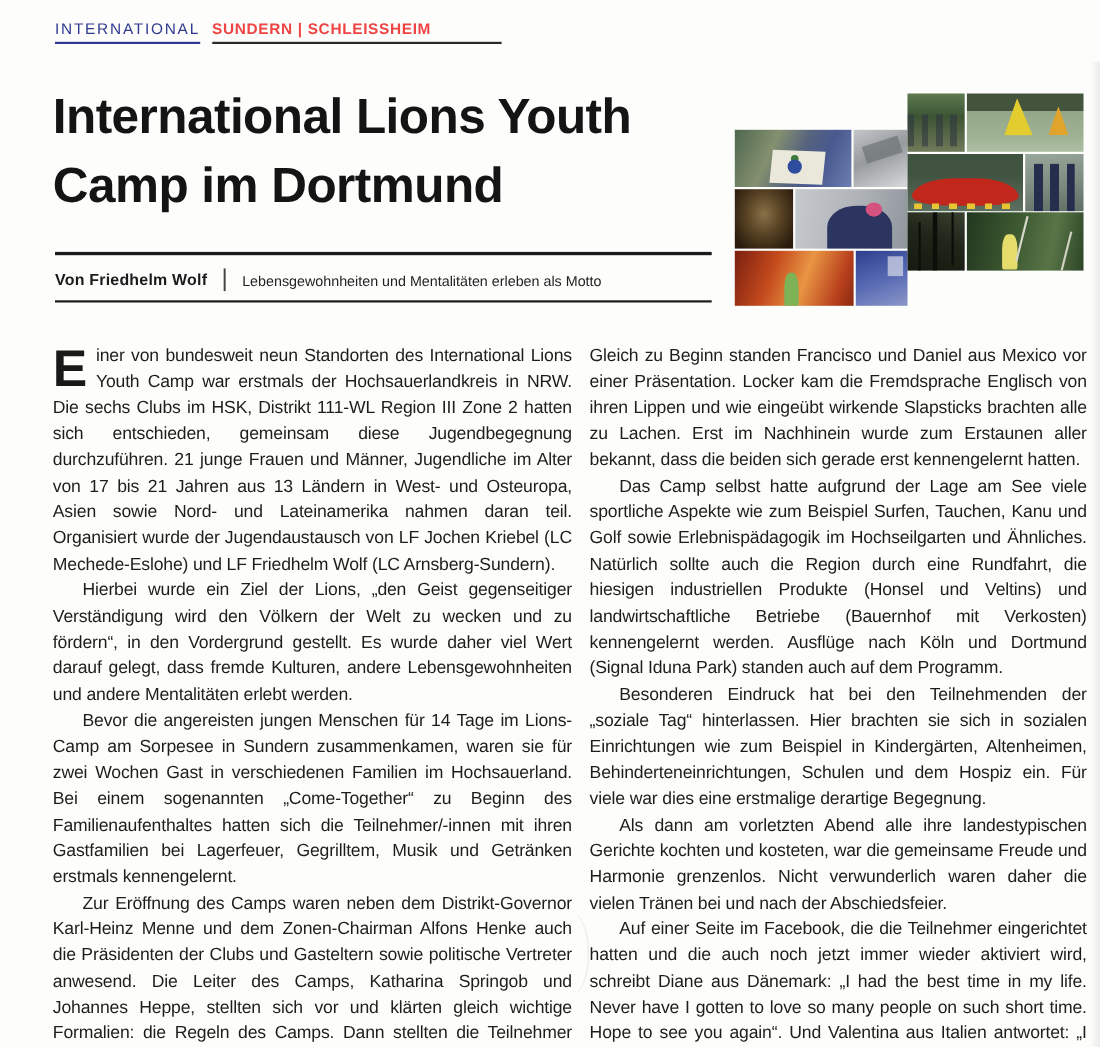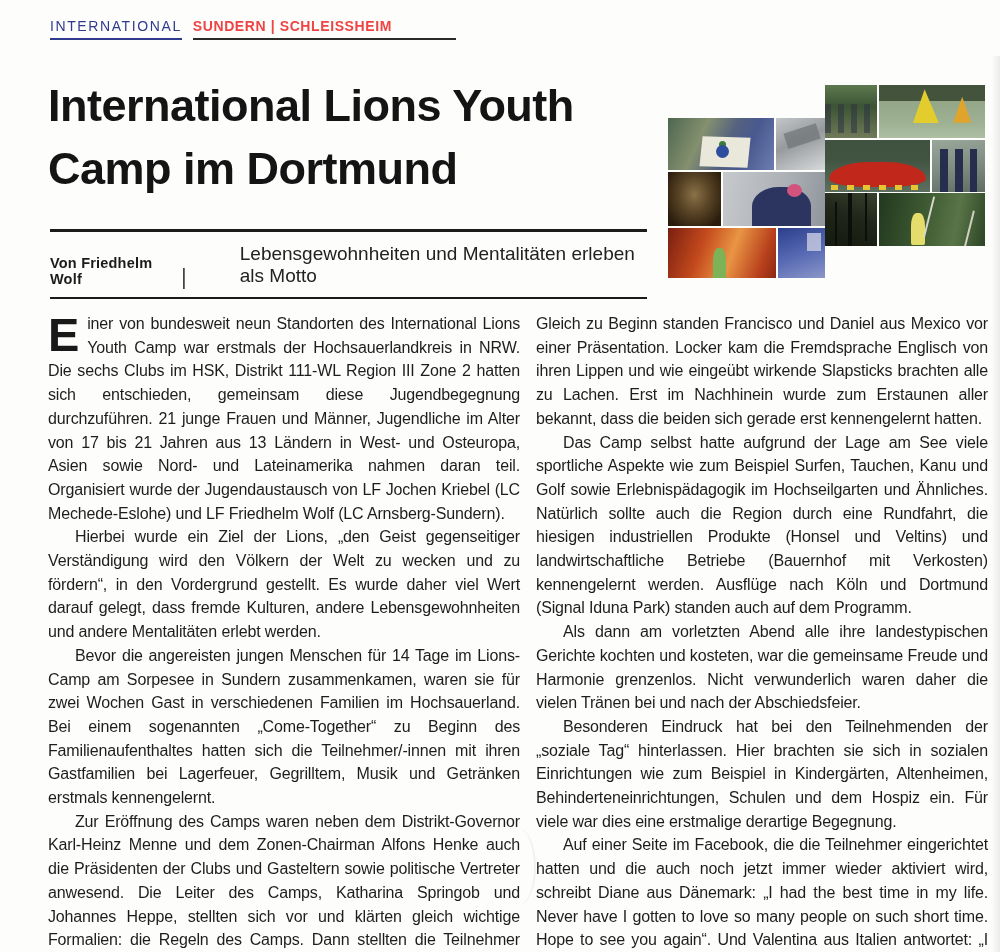--- a/index.html
+++ b/index.html
@@ -24,21 +24,21 @@
   }
   .headline span{display:block;}
   
   .byline{
     position:absolute;top:229px;left:50px;width:597px;
     border-top:3px solid #1b1b1b;border-bottom:2px solid #1b1b1b;
     padding:11px 0 10px;display:flex;align-items:flex-end;gap:13px;
   }
   .byline .author{font-size:14.5px;font-weight:700;color:#1b1b1b;letter-spacing:.2px;}
   .byline .sep{font-size:22px;font-weight:300;color:#444;line-height:20px;}
-  .byline .motto{font-size:19px;color:#222;margin-left:40px;}
+  .byline .motto{font-size:13px;color:#222;}
   
   .columns{position:absolute;top:312px;left:48px;width:940px;display:flex;gap:16px;}
   .col{font-size:16px;line-height:23.7px;text-align:justify;letter-spacing:-.15px;color:#1d1d1b;}
   .col.left{width:472px;}
   .col.right{width:452px;}
   .col p{margin:0;text-indent:27px;}
   .col p.noindent{text-indent:0;}
   .dropcap{
     float:left;font-size:47px;line-height:39px;font-weight:700;color:#191919;
     padding:3px 8px 0 0;
@@ -149,22 +149,22 @@
   <div class="columns">
     <div class="col left">
       <p class="noindent"><span class="dropcap">E</span><span>iner von bundesweit neun Standorten des International Lions Youth Camp war erstmals der Hochsauerlandkreis in NRW. Die sechs Clubs im HSK, Distrikt 111-WL Region III Zone 2 hatten sich entschieden, gemeinsam diese Jugendbegegnung durchzuführen. 21 junge Frauen und Männer, Jugendliche im Alter von 17 bis 21 Jahren aus 13 Ländern in West- und Osteuropa, Asien sowie Nord- und Lateinamerika nahmen daran teil. Organisiert wurde der Jugendaustausch von LF Jochen Kriebel (LC Mechede-Eslohe) und LF Friedhelm Wolf (LC Arnsberg-Sundern).</span></p>
       <p>Hierbei wurde ein Ziel der Lions, „den Geist gegenseitiger Verständigung wird den Völkern der Welt zu wecken und zu fördern“, in den Vordergrund gestellt. Es wurde daher viel Wert darauf gelegt, dass fremde Kulturen, andere Lebensgewohnheiten und andere Mentalitäten erlebt werden.</p>
       <p>Bevor die angereisten jungen Menschen für 14 Tage im Lions-Camp am Sorpesee in Sundern zusammenkamen, waren sie für zwei Wochen Gast in verschiedenen Familien im Hochsauerland. Bei einem sogenannten „Come-Together“ zu Beginn des Familienaufenthaltes hatten sich die Teilnehmer/-innen mit ihren Gastfamilien bei Lagerfeuer, Gegrilltem, Musik und Getränken erstmals kennengelernt.</p>
       <p>Zur Eröffnung des Camps waren neben dem Distrikt-Governor Karl-Heinz Menne und dem Zonen-Chairman Alfons Henke auch die Präsidenten der Clubs und Gasteltern sowie politische Vertreter anwesend. Die Leiter des Camps, Katharina Springob und Johannes Heppe, stellten sich vor und klärten gleich wichtige Formalien: die Regeln des Camps. Dann stellten die Teilnehmer ihre Länder vor.</p>
     </div>
     <div class="col right">
       <p class="noindent">Gleich zu Beginn standen Francisco und Daniel aus Mexico vor einer Präsentation. Locker kam die Fremdsprache Englisch von ihren Lippen und wie eingeübt wirkende Slapsticks brachten alle zu Lachen. Erst im Nachhinein wurde zum Erstaunen aller bekannt, dass die beiden sich gerade erst kennengelernt hatten.</p>
       <p>Das Camp selbst hatte aufgrund der Lage am See viele sportliche Aspekte wie zum Beispiel Surfen, Tauchen, Kanu und Golf sowie Erlebnispädagogik im Hochseilgarten und Ähnliches. Natürlich sollte auch die Region durch eine Rundfahrt, die hiesigen industriellen Produkte (Honsel und Veltins) und landwirtschaftliche Betriebe (Bauernhof mit Verkosten) kennengelernt werden. Ausflüge nach Köln und Dortmund (Signal Iduna Park) standen auch auf dem Programm.</p>
+      <p>Besonderen Eindruck hat bei den Teilnehmenden der „soziale Tag“ hinterlassen. Hier brachten sie sich in sozialen Einrichtungen wie zum Beispiel in Kindergärten, Altenheimen, Behinderteneinrichtungen, Schulen und dem Hospiz ein. Für viele war dies eine erstmalige derartige Begegnung.</p>
       <p>Als dann am vorletzten Abend alle ihre landestypischen Gerichte kochten und kosteten, war die gemeinsame Freude und Harmonie grenzenlos. Nicht verwunderlich waren daher die vielen Tränen bei und nach der Abschiedsfeier.</p>
-      <p>Besonderen Eindruck hat bei den Teilnehmenden der „soziale Tag“ hinterlassen. Hier brachten sie sich in sozialen Einrichtungen wie zum Beispiel in Kindergärten, Altenheimen, Behinderteneinrichtungen, Schulen und dem Hospiz ein. Für viele war dies eine erstmalige derartige Begegnung.</p>
       <p><span>Auf einer Seite im Facebook, die die Teilnehmer eingerichtet hatten und die auch noch jetzt immer wieder aktiviert wird, schreibt Diane aus Dänemark: „I had the best time in my life. Never have I gotten to love so many people on such short time. Hope to see you again“. Und Valentina aus Italien antwortet: „I agree with you. These were the most beautiful weeks in my life. . . Thank you all..“</span></p>
     </div>
   </div>
 
   <div class="curl-artifact"></div>
   <div class="edge-shadow"></div>
 
 </div>
 
 </body></html>

